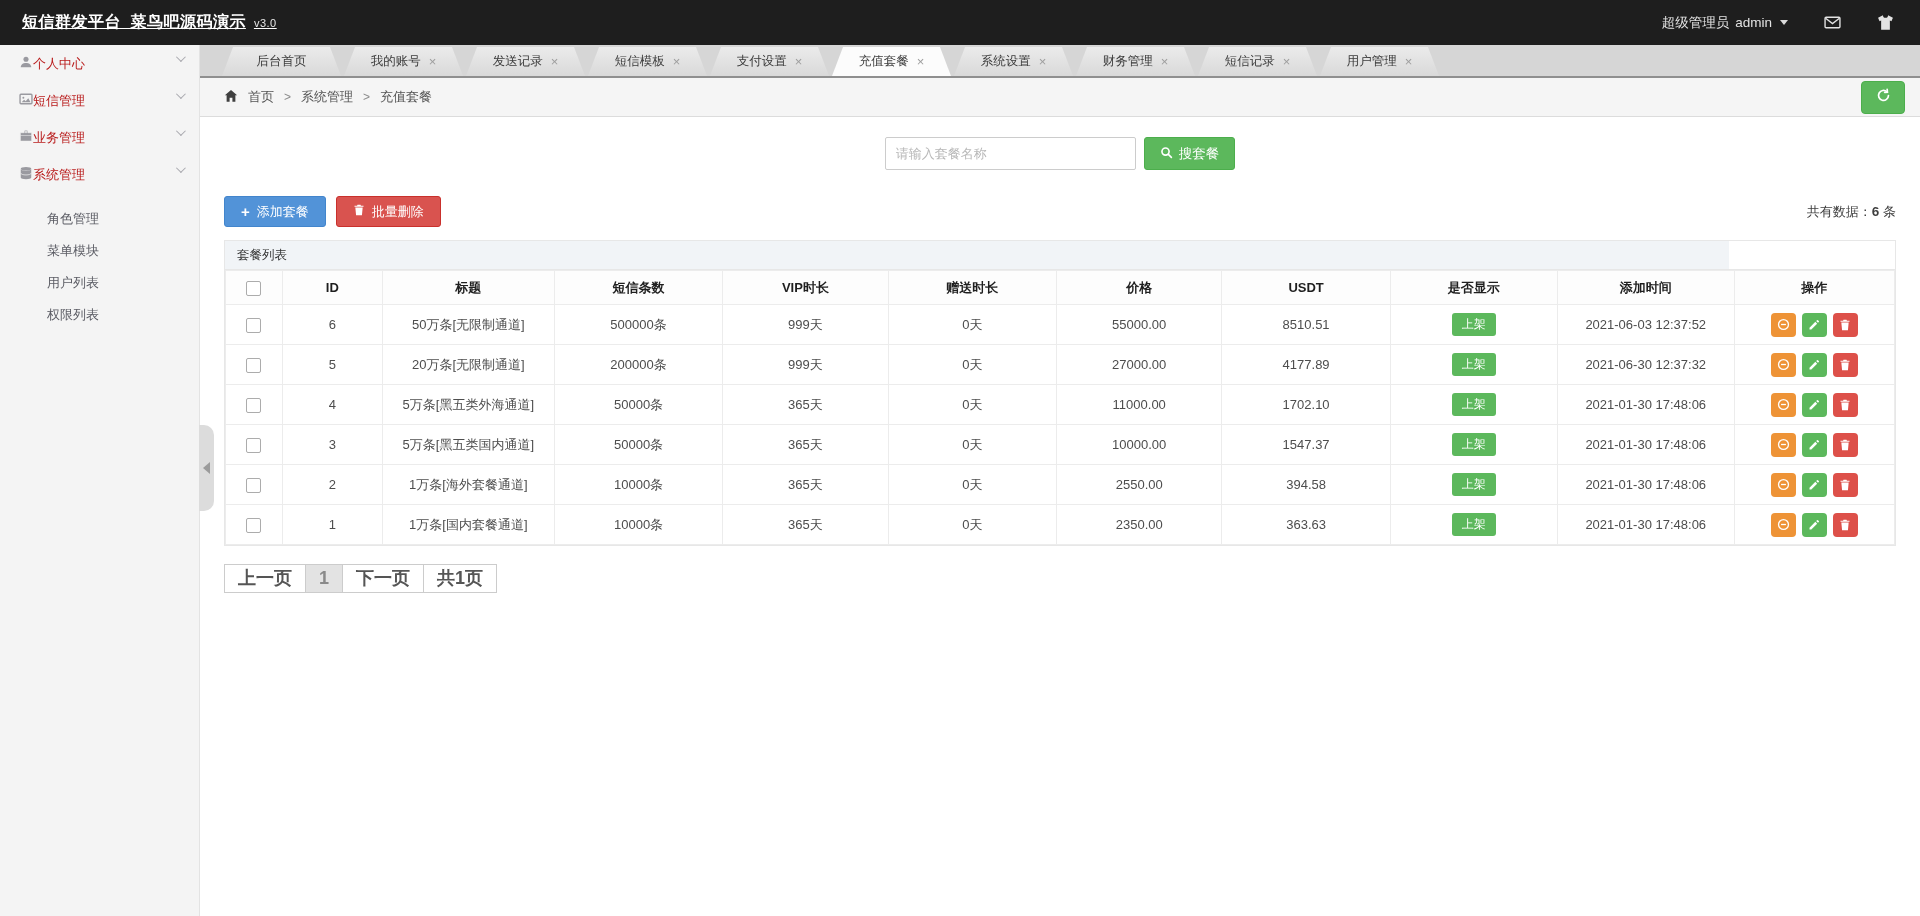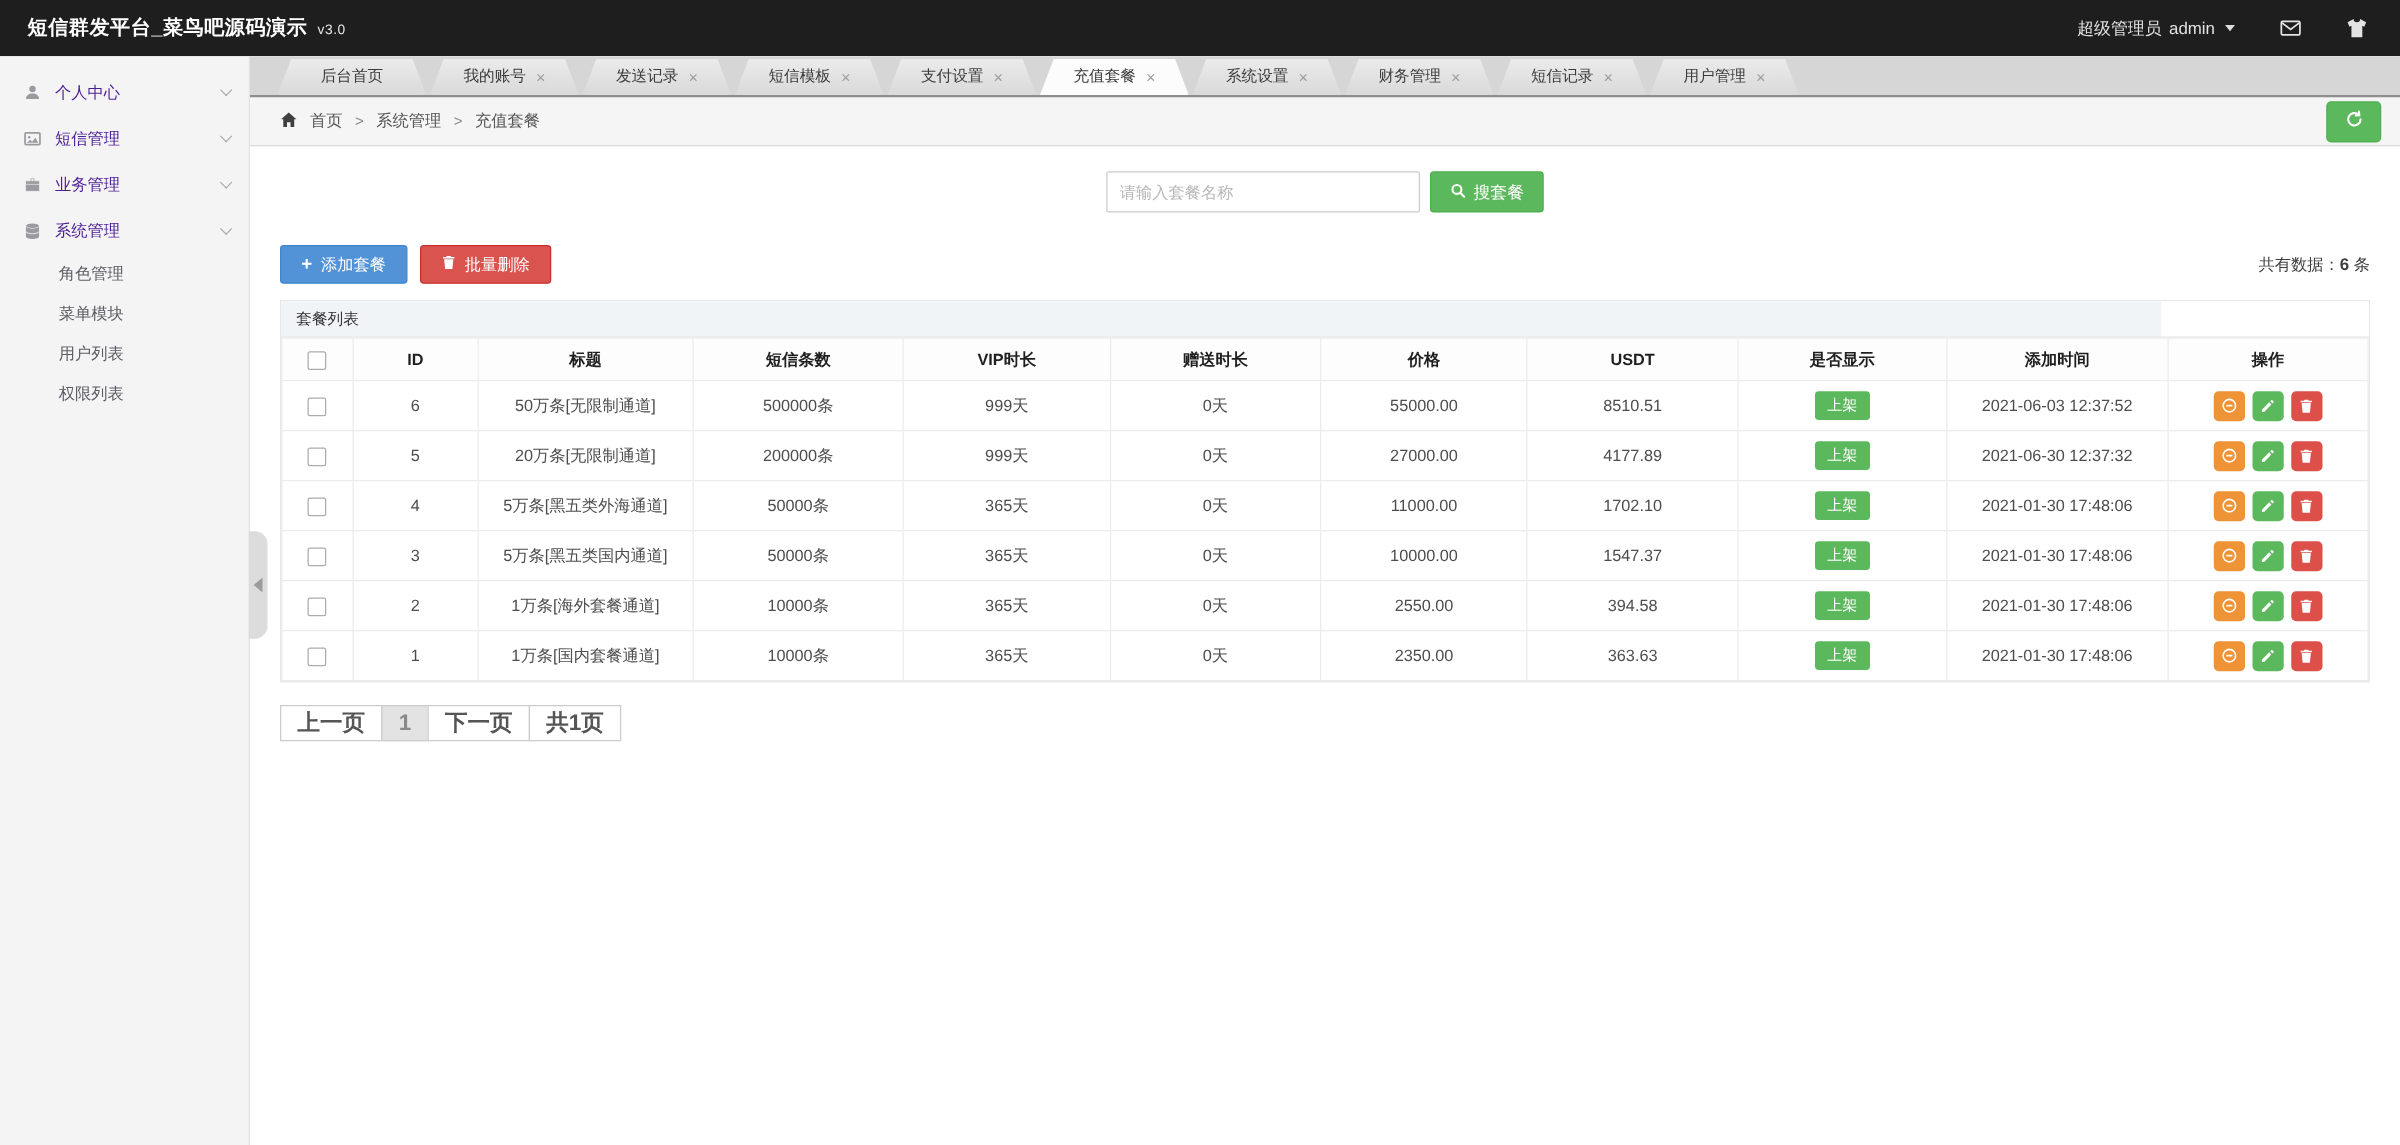--- a/index.html
+++ b/index.html
@@ -1,31 +1,31 @@
 <!DOCTYPE html>
 <html><head>
 <meta charset="utf-8">
 <style>
   * { margin:0; padding:0; box-sizing:border-box; }
   html,body { width:1920px; height:916px; overflow:hidden; background:#fff;
     font-family:"Liberation Sans","DejaVu Sans",sans-serif; }
 
   
   .topbar { height:45px; background:#1e1e1e; color:#fff; display:flex; align-items:center; padding:0 26px 0 22px; }
-  .brand { font-size:16px; font-weight:bold; letter-spacing:.5px; }
+  .brand { font-size:16px; font-weight:bold; letter-spacing:.5px;text-decoration:underline; }
   .brand .ver { font-size:11px; font-weight:normal; margin-left:8px; color:#e6e6e6; }
   .topbar-right { margin-left:auto; display:flex; align-items:center; gap:36px; color:#e3e3e3; }
   .user-menu { display:flex; align-items:center; gap:6px; font-size:13.5px; cursor:pointer; }
   .caret-down { width:0; height:0; border-left:4px solid transparent; border-right:4px solid transparent; border-top:5px solid #dcdcdc; margin-left:2px; }
   .top-icon { display:inline-flex; align-items:center; cursor:pointer; color:#e3e3e3; }
 
   
   .layout { display:flex; height:871px; position:relative; }
   .sidebar { width:200px; background:#f4f4f4; border-right:1px solid #e3e3e3; padding-top:10px; flex:none; }
-  .side-item { height:37px; display:flex; align-items:center; gap:11px; padding:0 16px 0 18px; font-size:13px; color:#4c1d95; cursor:pointer; }
+  .side-item { height:37px; display:flex; align-items:flex-start; padding:0 16px 0 18px; font-size:13px; color:#b91c1c; cursor:pointer; }
   .side-icon { display:inline-flex; color:#9a9aa0; width:15px; justify-content:center; }
   .chev { width:7px; height:7px; border-right:1.5px solid #a9a9af; border-bottom:1.5px solid #a9a9af; margin-left:auto; }
   .chev.down { transform:rotate(45deg) translateY(-2px); }
   .chev.up { transform:rotate(-135deg) translateY(-2px); }
   .side-sub { height:32px; line-height:32px; padding-left:47px; font-size:13px; color:#5b5c64; cursor:pointer; }
 
   .main { flex:1; display:flex; flex-direction:column; background:#fff; min-width:0; }
 
   
   .tabbar { height:33px; background:#d6d6d6; border-bottom:2px solid #8f8f8f; display:flex; align-items:flex-end; padding-left:22px; }

